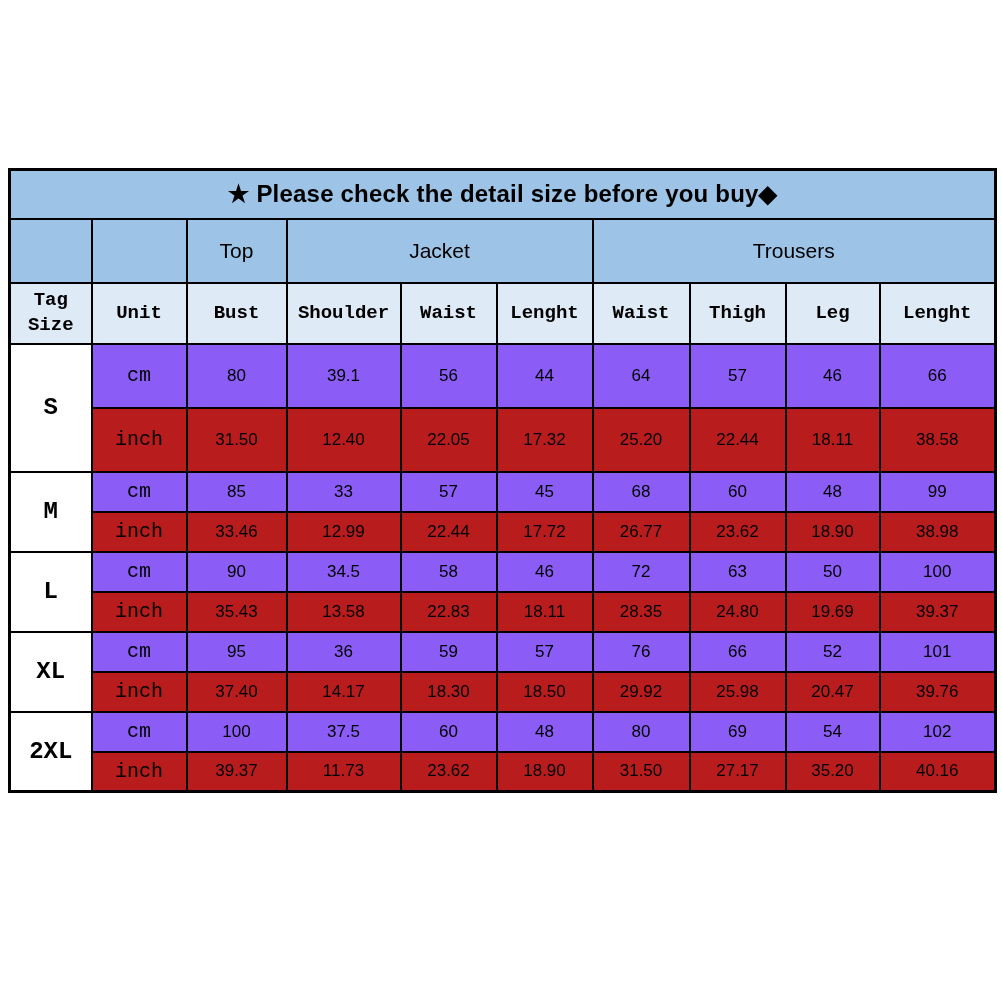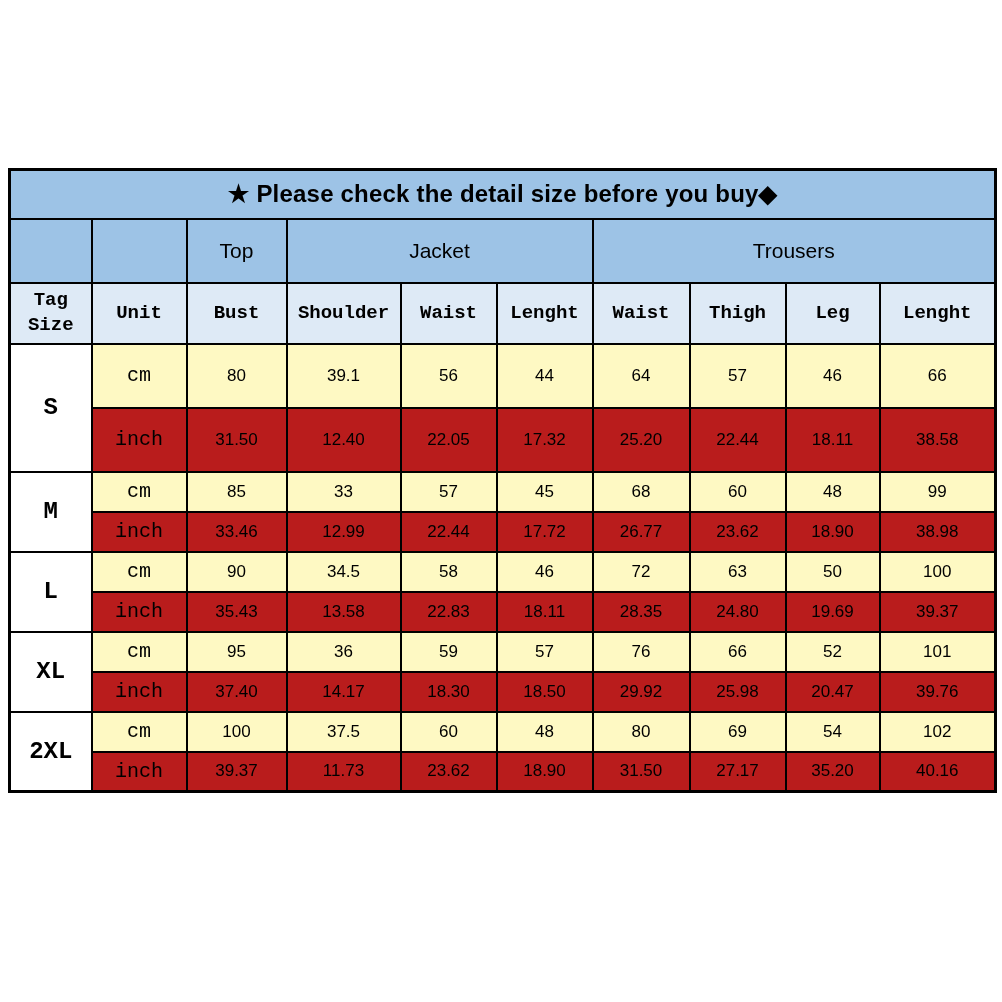--- a/index.html
+++ b/index.html
@@ -60,21 +60,21 @@
   }
   td.unit-cell {
     font-family: "Liberation Mono", "DejaVu Sans Mono", monospace;
     font-size: 20px;
     font-weight: normal;
   }
   td.num-cell {
     font-size: 17px;
     color: #262626;
   }
-  tr.cm-row td { background: #fef9c3; height: 40px; }
+  tr.cm-row td { background: #8b5cf6; height: 40px; }
   tr.inch-row td { background: #b91c1c; height: 40px; }
   tr.tall td { height: 64px; }
 </style>
 </head>
 <body>
 
 <table class="size-chart">
   <colgroup>
     <col style="width:82px">
       <col style="width:95px">

